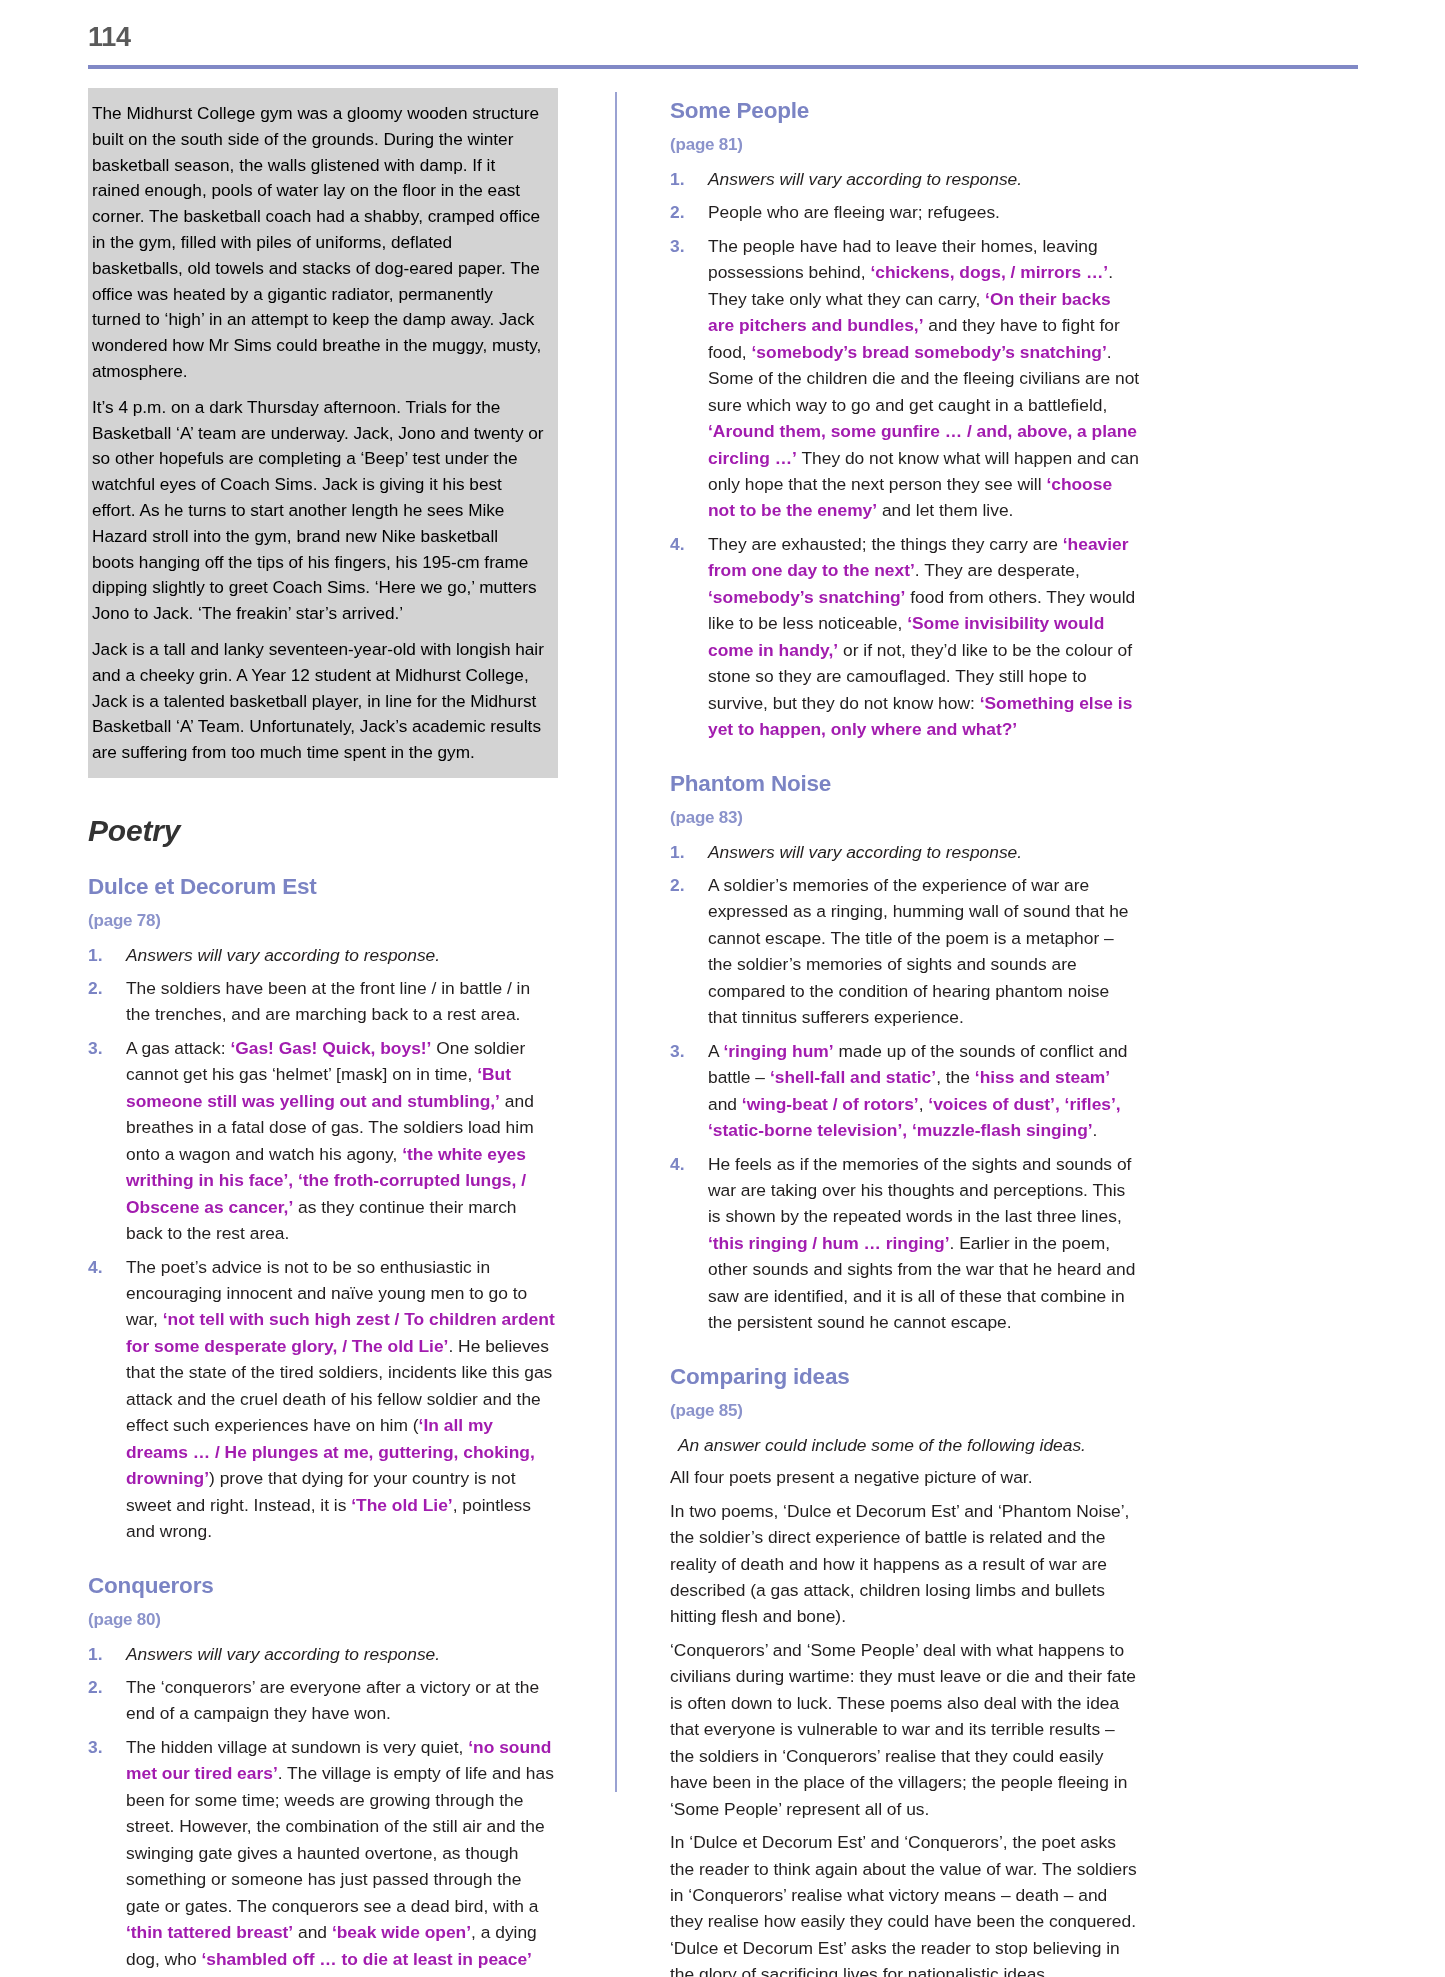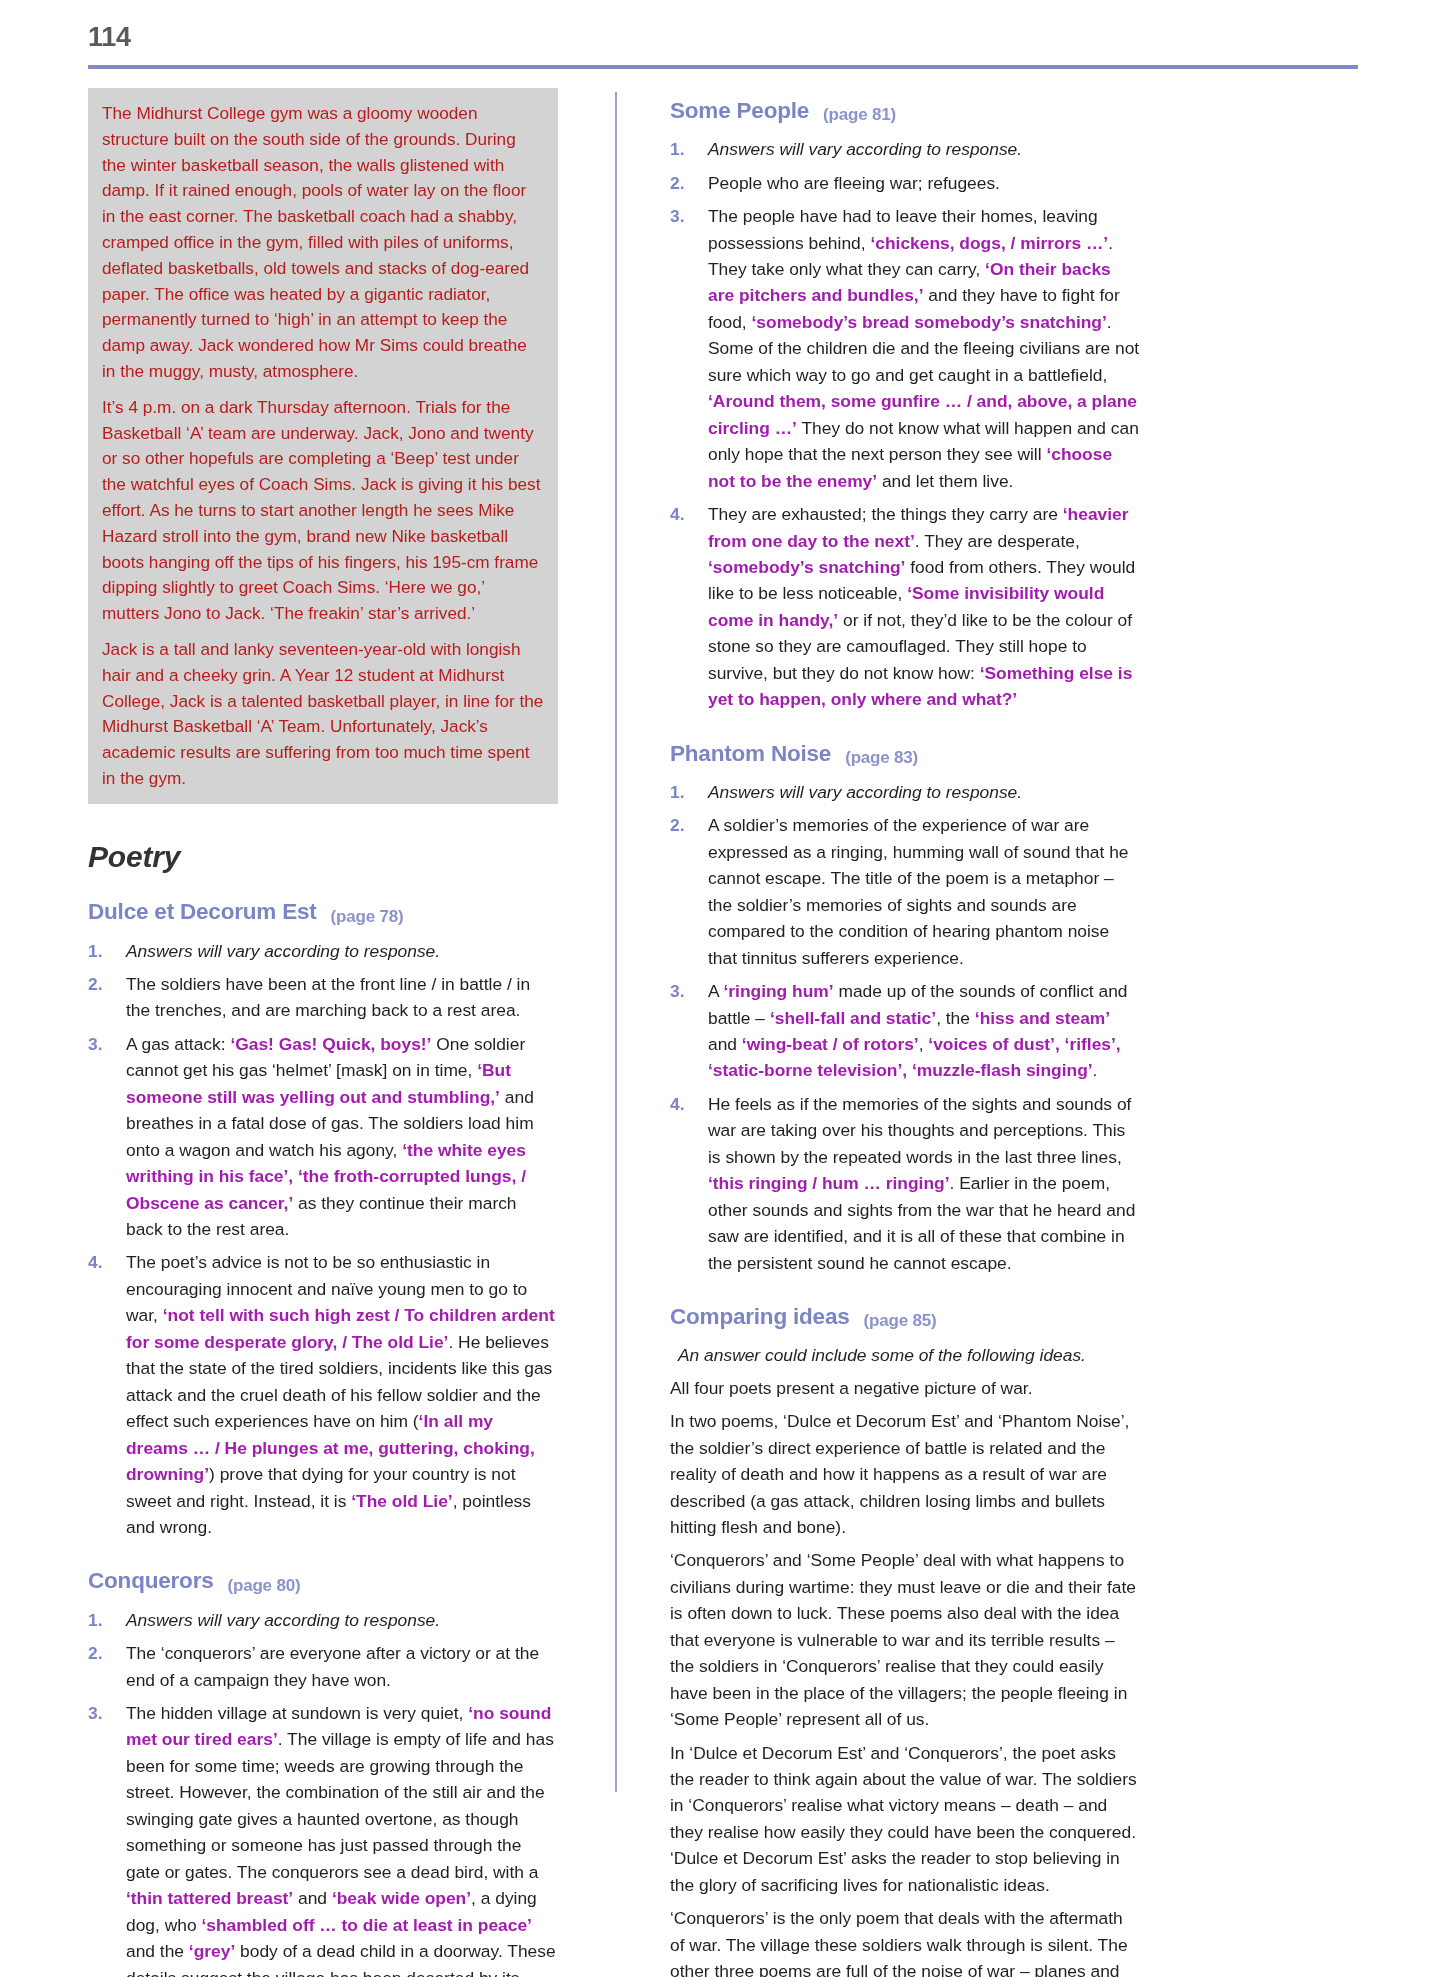--- a/index.html
+++ b/index.html
@@ -80,24 +80,24 @@
     top: 4px;
     bottom: 56px;
     width: 2px;
     background: #9aa2d2;
   }
   .col.right { width: 470px; }
 
   
   .extract {
     background: #d3d3d3;
-    padding: 13px 14px 12px 14px;
+    padding: 13px 14px 12px 4px;
     font-size: 17.2px;
     line-height: 1.5;
-    color: #b91c1c;
+    color: #000000;
     margin-bottom: 16px;
   }
   .extract p { margin: 0 0 0 0; }
   .extract p + p { margin-top: 10px; }
 
   
   h2.part {
     font-size: 30px;
     font-weight: 700;
     font-style: italic;
@@ -105,22 +105,23 @@
     margin: 30px 0 16px 0;
     letter-spacing: -0.2px;
   }
   h3.poem {
     font-size: 22.5px;
     font-weight: 700;
     color: #7b84c4;
     margin: 24px 0 8px 0;
     letter-spacing: -0.2px;
     display: flex;
-    align-items: flex-end;
-    gap: 14px;
+    align-items: flex-start;
+    gap: 4px;
+    flex-direction: column;
   }
   h3.poem .pageref {
     font-size: 17px;
     font-weight: 700;
     color: #8b93cb;
   }
   h3.poem.first { margin-top: 6px; }
 
   
   ol.answers {

